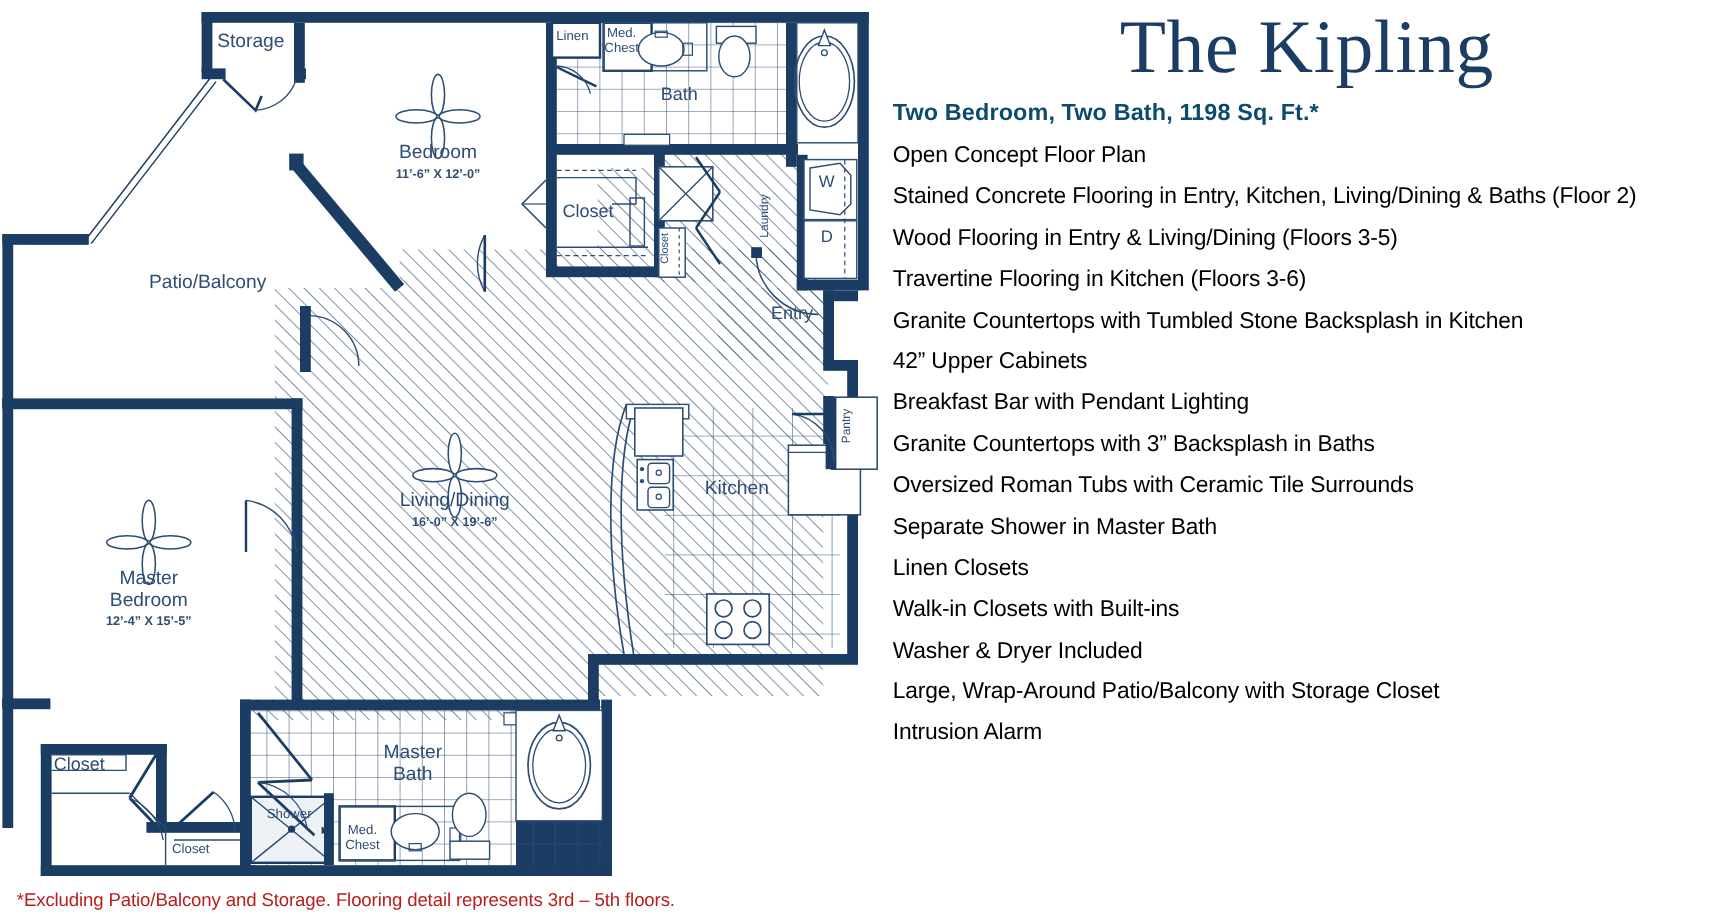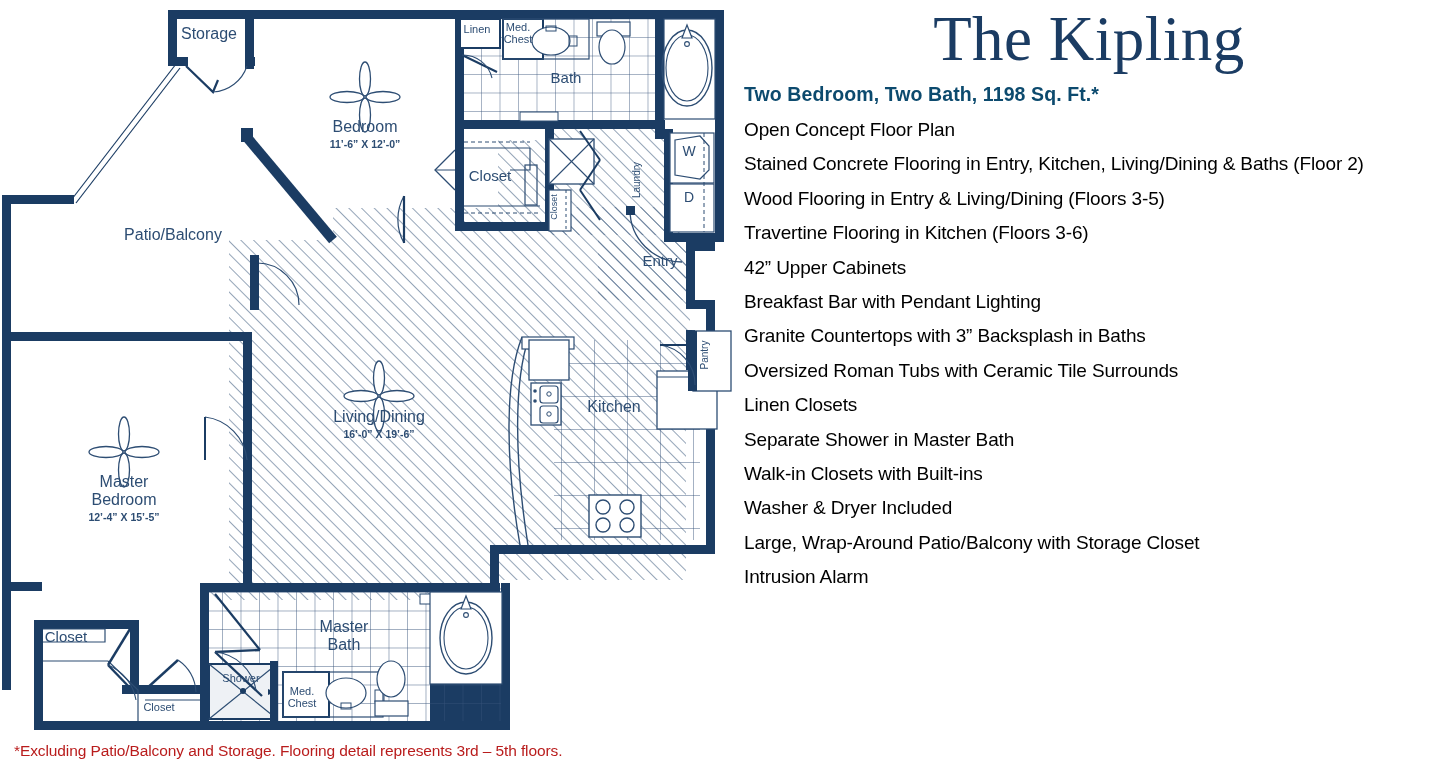--- a/index.html
+++ b/index.html
@@ -367,26 +367,27 @@
 </div>
 
 <div id="info">
   <h1 id="title">The Kipling</h1>
   <div id="subtitle">Two Bedroom, Two Bath, 1198 Sq. Ft.*</div>
   <ul id="features">
       <li>Open Concept Floor Plan</li>
       <li>Stained Concrete Flooring in Entry, Kitchen, Living/Dining &amp; Baths (Floor 2)</li>
       <li>Wood Flooring in Entry &amp; Living/Dining (Floors 3-5)</li>
       <li>Travertine Flooring in Kitchen (Floors 3-6)</li>
+      <li>Granite Countertops with Tumbled Stone Backsplash in Kitchen</li>
       <li>42” Upper Cabinets</li>
       <li>Breakfast Bar with Pendant Lighting</li>
       <li>Granite Countertops with 3” Backsplash in Baths</li>
       <li>Oversized Roman Tubs with Ceramic Tile Surrounds</li>
+      <li>Separate Shower in Master Bath</li>
       <li>Linen Closets</li>
-      <li>Separate Shower in Master Bath</li>
       <li>Walk-in Closets with Built-ins</li>
       <li>Washer &amp; Dryer Included</li>
       <li>Large, Wrap-Around Patio/Balcony with Storage Closet</li>
       <li>Intrusion Alarm</li>
     </ul>
 </div>
 
 <div id="footnote">*Excluding Patio/Balcony and Storage.  Flooring detail represents 3rd – 5th floors.</div>
 
 </body></html>

